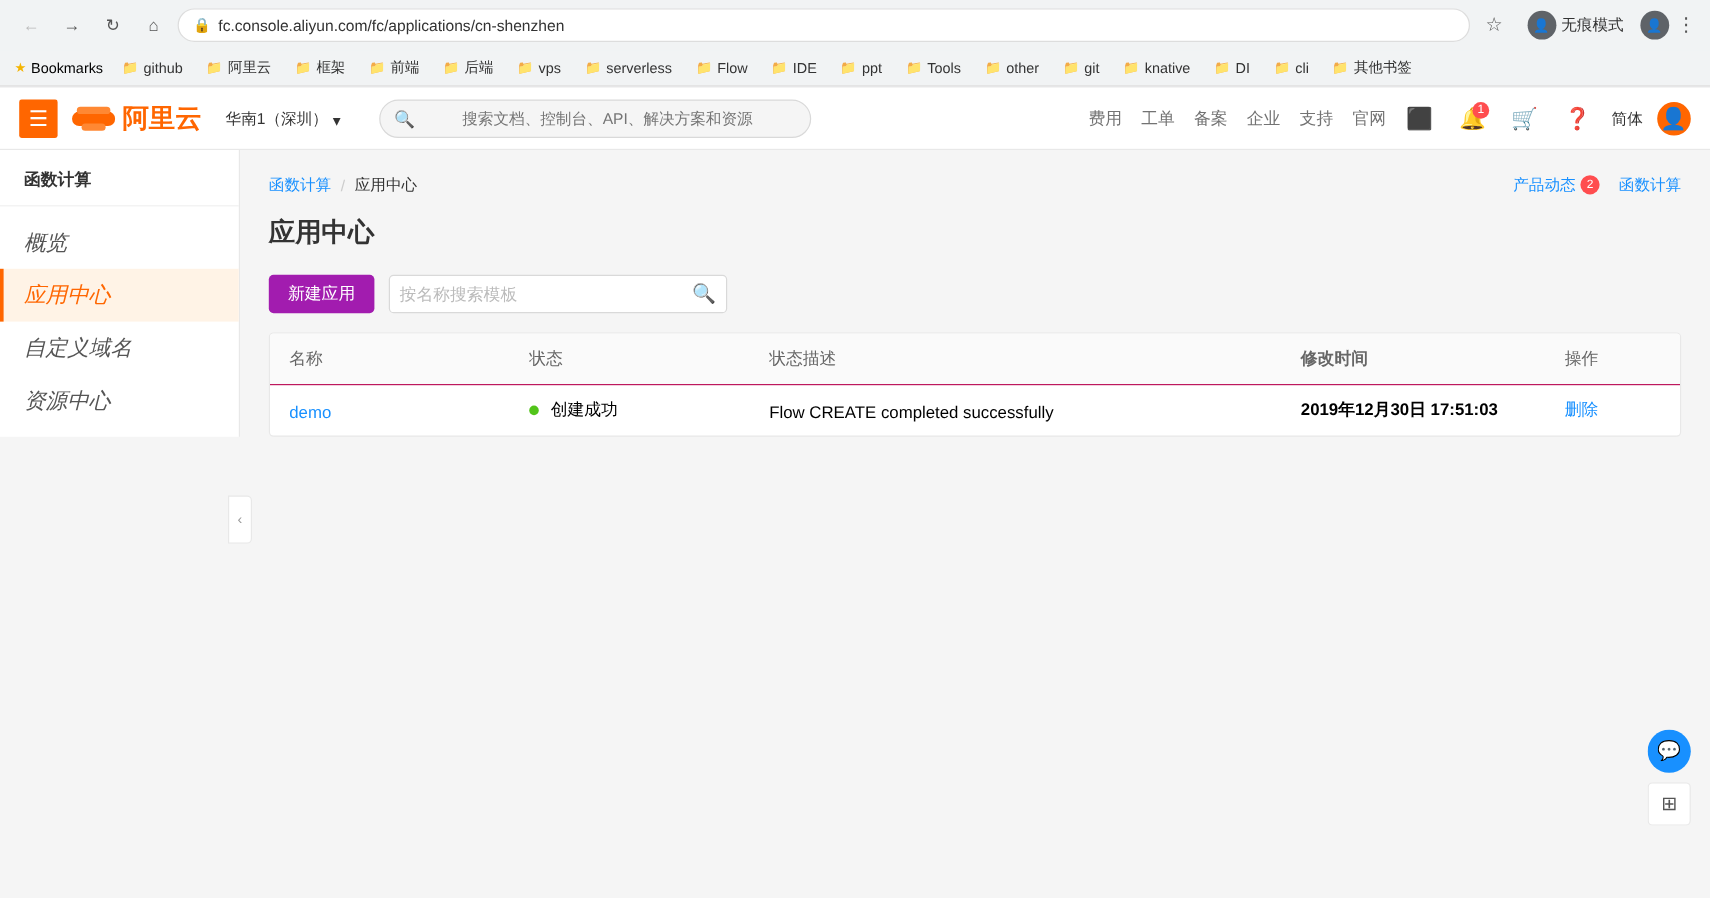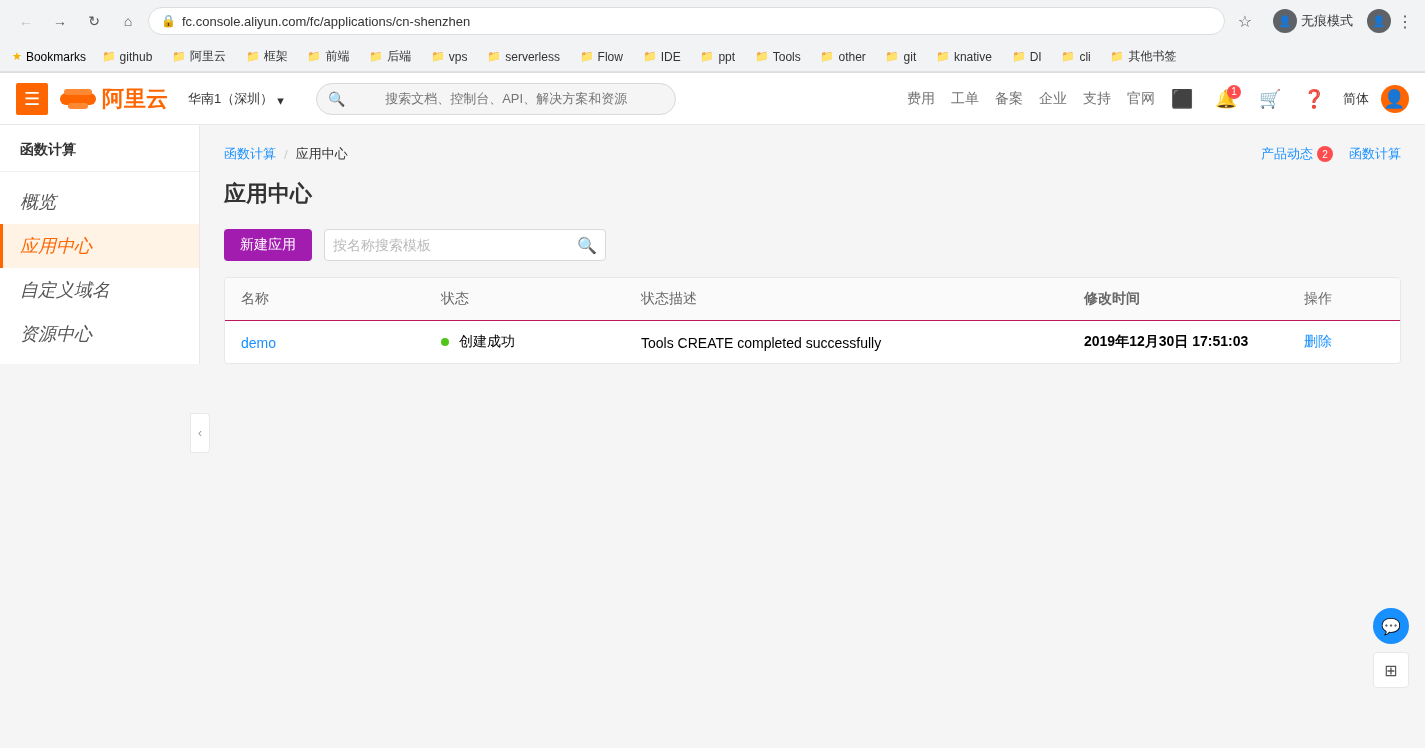--- a/index.html
+++ b/index.html
@@ -552,21 +552,21 @@
           <div class="col-action">操作</div>
         </div>
         <div class="table-row">
           <div class="col-name">
             <a href="#" class="app-name-link">demo</a>
           </div>
           <div class="col-status">
             <span class="status-dot success"></span>
             <span>创建成功</span>
           </div>
-          <div class="col-desc">Tools CREATE completed successfully</div>
+          <div class="col-desc">Flow CREATE completed successfully</div>
           <div class="col-time">2019年12月30日 17:51:03</div>
           <div class="col-action">
             <a href="#" class="delete-link">删除</a>
           </div>
         </div>
       </div>
     </div>
   </div>
 </div>
 

